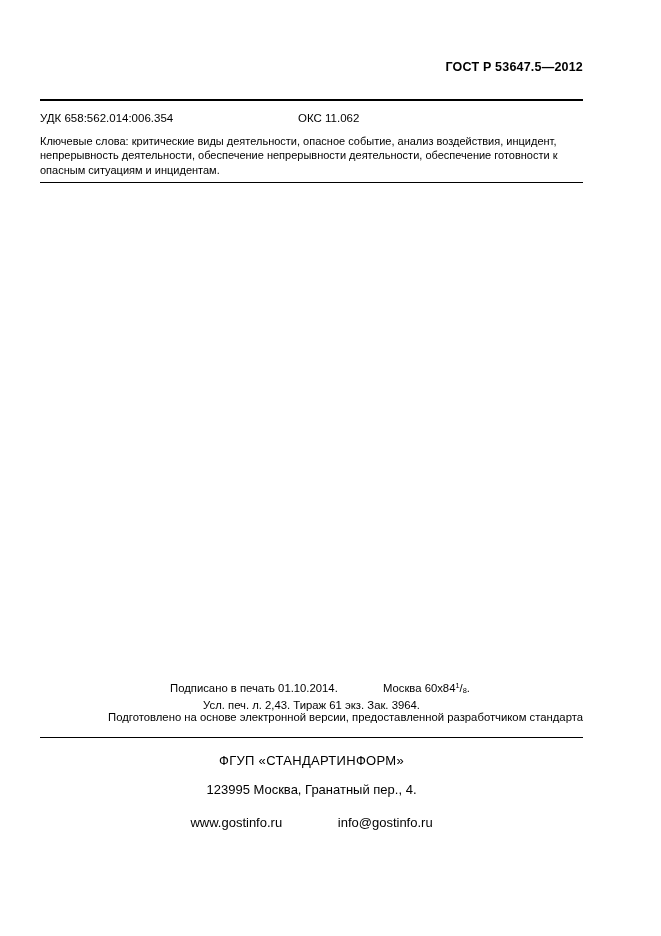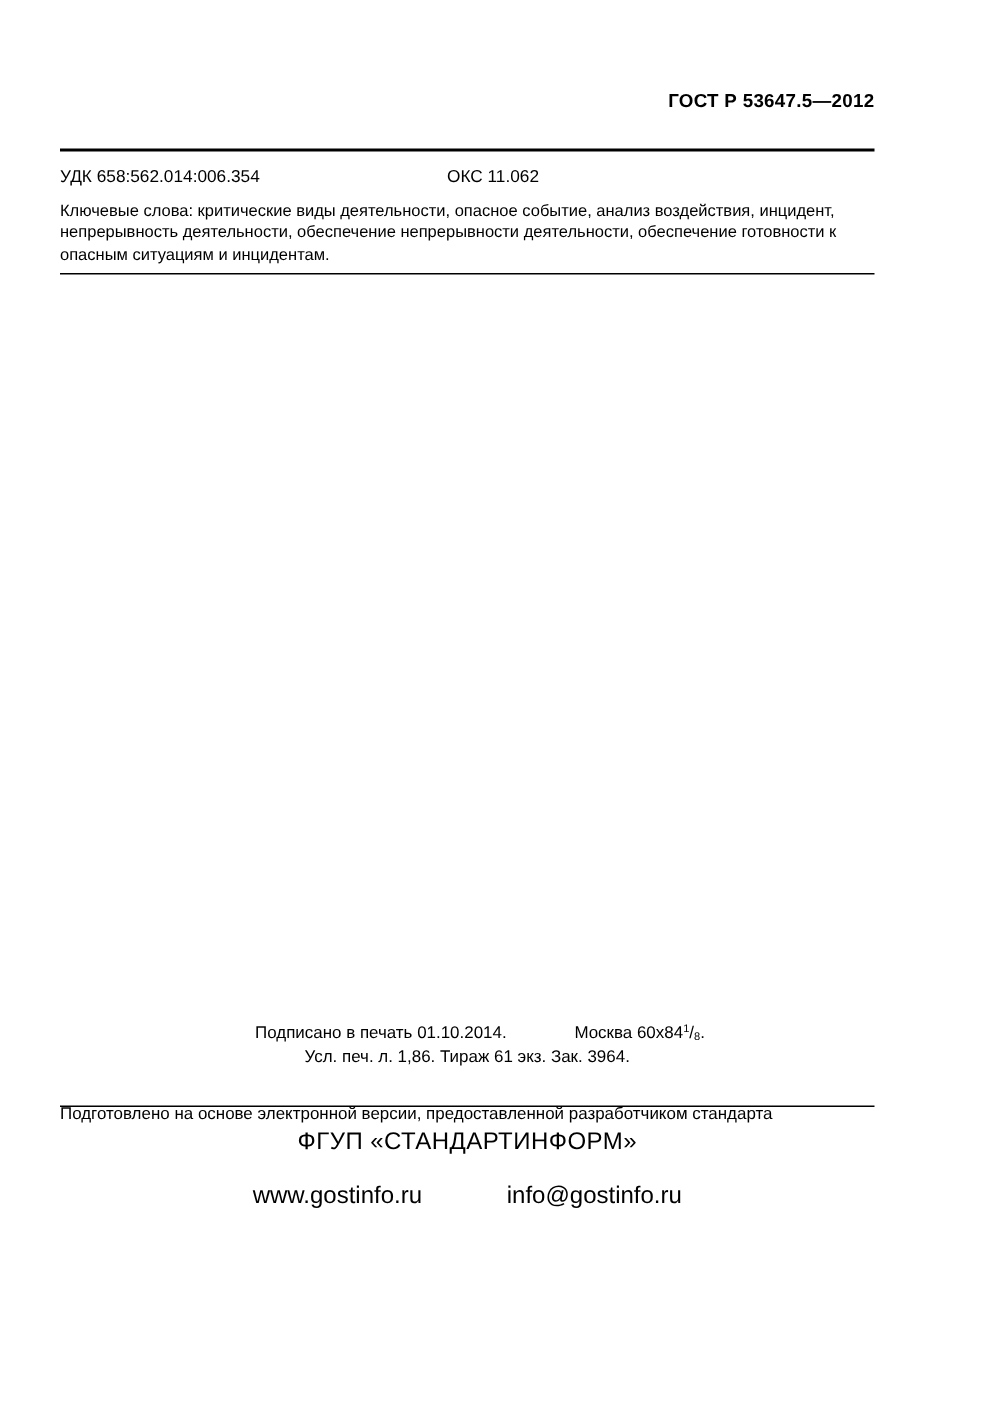--- a/index.html
+++ b/index.html
@@ -115,35 +115,35 @@
   .frac .slash {
     font-size: 11.3px;
   }
   .frac sub {
     font-size: 7.4px;
     vertical-align: -1px;
   }
 
   .prepared {
     position: absolute;
-    top: 737px;
-    left: 40px;
-    width: 543px;
-    text-align: left;
+    top: 711px;
+    left: 40px;
+    width: 543px;
+    text-align: right;
     font-size: 11.3px;
   }
 
   
   .publisher {
     position: absolute;
     top: 753px;
     left: 40px;
     width: 543px;
     text-align: center;
-    font-size: 16px;
+    font-size: 13px;
   }
   .publisher-name {
     letter-spacing: 0.3px;
   }
   .publisher-address {
     margin-top: 14px;
   }
   .publisher-contacts {
     margin-top: 18px;
     white-space: nowrap;
@@ -174,28 +174,29 @@
 
   <div class="rule-thin rule-keywords"></div>
 
   <div class="imprint">
     <div class="imprint-line1">
       <span class="signed">Подписано в печать 01.10.2014.</span>
       <span class="format">
         <span>Москва 60х84</span><span class="frac"><sup>1</sup><span class="slash">/</span><sub>8</sub></span><span>.</span>
       </span>
     </div>
-    <div>Усл. печ. л. 1,86. Тираж 61 экз. Зак. 3964.</div>
+    <div>Усл. печ. л. 2,43. Тираж 61 экз. Зак. 3964.</div>
   </div>
 
   <div class="prepared">Подготовлено на основе электронной версии, предоставленной разработчиком стандарта</div>
 
   <div class="rule-thin rule-bottom"></div>
 
   <div class="publisher">
     <div class="publisher-name">ФГУП «СТАНДАРТИНФОРМ»</div>
+    <div class="publisher-address">123995 Москва, Гранатный пер., 4.</div>
     <div class="publisher-contacts">
       <span class="site">www.gostinfo.ru</span>
       <span class="email">info@gostinfo.ru</span>
     </div>
   </div>
 
 </div>
 
 </body></html>

